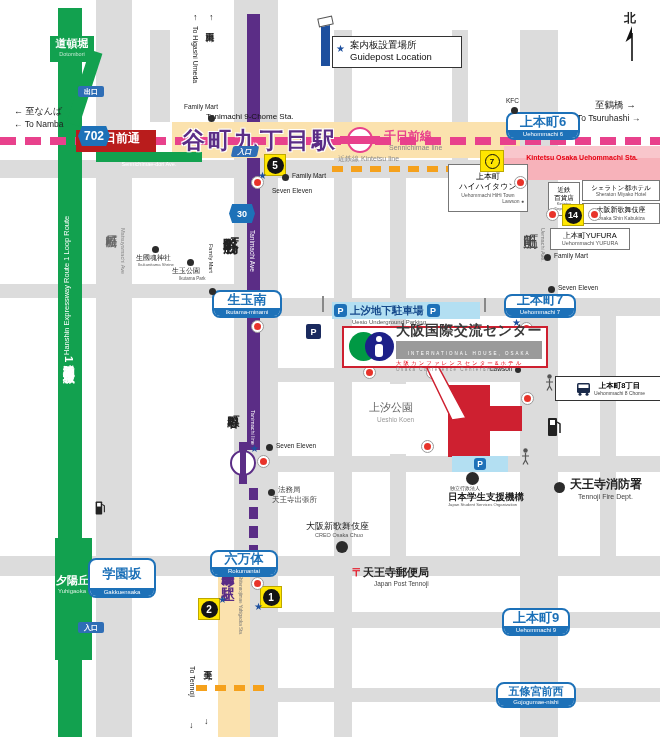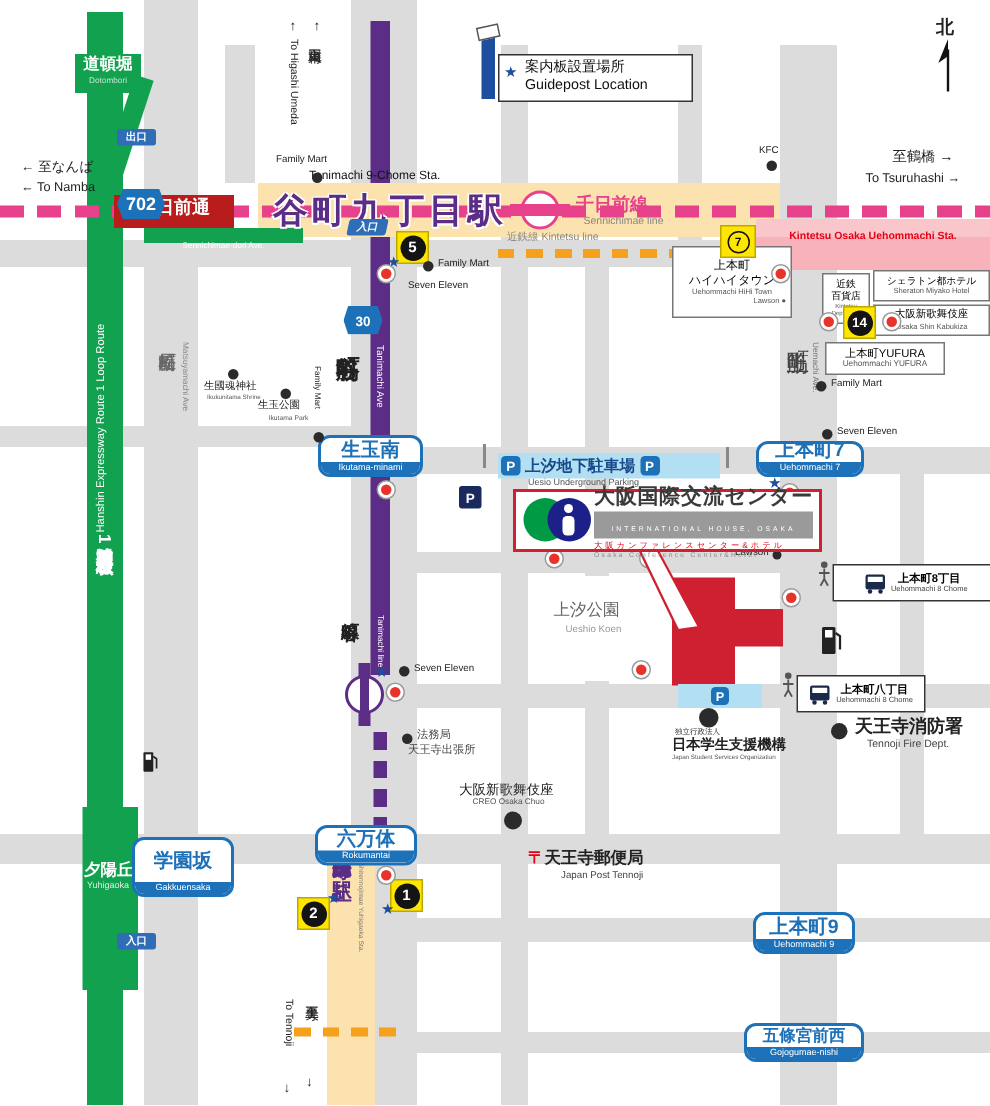--- a/index.html
+++ b/index.html
@@ -139,20 +139,24 @@
   <div class="abs" style="left:229px;top:204px;width:26px;height:19px;background:#1d71b8;clip-path:polygon(12% 0,88% 0,100% 50%,88% 100%,12% 100%,0 50%);display:flex;align-items:center;justify-content:center">
     <span style="color:#fff;font-size:9px;font-weight:bold">30</span>
   </div>
   <div class="bluepill" style="left:232px;top:146px;width:26px;height:11px;transform:skewX(-12deg)">入口</div>
 
   <div class="t vt" style="left:104px;top:226px;height:56px;font-size:12px;color:#666">松屋町筋</div>
   <div class="t vt" style="left:120px;top:228px;height:52px;font-size:5.5px;color:#888">Matsuyamachi Ave</div>
   <div class="t vt" style="left:522px;top:222px;height:54px;font-size:15px;color:#444">上町筋</div>
   <div class="t vt" style="left:540px;top:228px;height:46px;font-size:5.5px;color:#777">Uemachi Ave.</div>
 
+  <div class="jbox" style="left:506px;top:112px;width:74px;height:28px">
+    <span class="ja">上本町6</span>
+    <span class="en">Uehommachi 6</span>
+  </div>
   <div class="jbox" style="left:504px;top:294px;width:72px;height:24px">
     <span class="ja">上本町7</span>
     <span class="en">Uehommachi 7</span>
   </div>
   <div class="jbox" style="left:502px;top:608px;width:68px;height:28px">
     <span class="ja">上本町9</span>
     <span class="en">Uehommachi 9</span>
   </div>
   <div class="jbox" style="left:212px;top:290px;width:70px;height:28px">
     <span class="ja">生玉南</span>
@@ -326,32 +330,20 @@
       </svg>
     <div>
       <div style="font-size:7.5px;font-weight:bold">上本町8丁目</div>
       <div style="font-size:5px;color:#444">Uehommachi 8 Chome</div>
     </div>
   </div>
   <svg style="position:absolute;left:521px;top:448px" width="9" height="17" viewBox="0 0 9 17">
       <circle cx="4.5" cy="2.5" r="2.2" fill="#555"></circle>
       <path d="M4.5 5 L4.5 12 M4.5 12 L2 16.5 M4.5 12 L7 16.5 M1 8 L8 8" stroke="#555" stroke-width="1.2" fill="none"></path>
     </svg>
-  <div class="pbox" style="left:531px;top:450px;width:86px;height:25px;flex-direction:row;gap:3px;border-width:1.5px;border-color:#333">
-    <svg width="15" height="14" viewBox="0 0 15 14">
-        <rect x="1" y="1" width="13" height="10" rx="1.5" fill="#1a2a4a"></rect>
-        <rect x="2.5" y="2.5" width="10" height="3.5" fill="#fff"></rect>
-        <circle cx="4" cy="12.3" r="1.5" fill="#1a2a4a"></circle>
-        <circle cx="11" cy="12.3" r="1.5" fill="#1a2a4a"></circle>
-      </svg>
-    <div>
-      <div style="font-size:7.5px;font-weight:bold">上本町八丁目</div>
-      <div style="font-size:5px;color:#444">Uehommachi 8 Chome</div>
-    </div>
-  </div>
 
   <svg style="position:absolute;left:546px;top:416px" width="16" height="22" viewBox="0 0 16 22">
       <rect x="2" y="2" width="9" height="18" rx="1" fill="#222"></rect>
       <rect x="4" y="4" width="5" height="5" fill="#fff"></rect>
       <path d="M11 6 L14 8 L14 17" stroke="#222" stroke-width="1.5" fill="none"></path>
     </svg>
   <svg style="position:absolute;left:94px;top:500px" width="12" height="16" viewBox="0 0 16 22">
       <rect x="2" y="2" width="9" height="18" rx="1" fill="#222"></rect>
       <rect x="4" y="4" width="5" height="5" fill="#fff"></rect>
       <path d="M11 6 L14 8 L14 17" stroke="#222" stroke-width="1.5" fill="none"></path>

